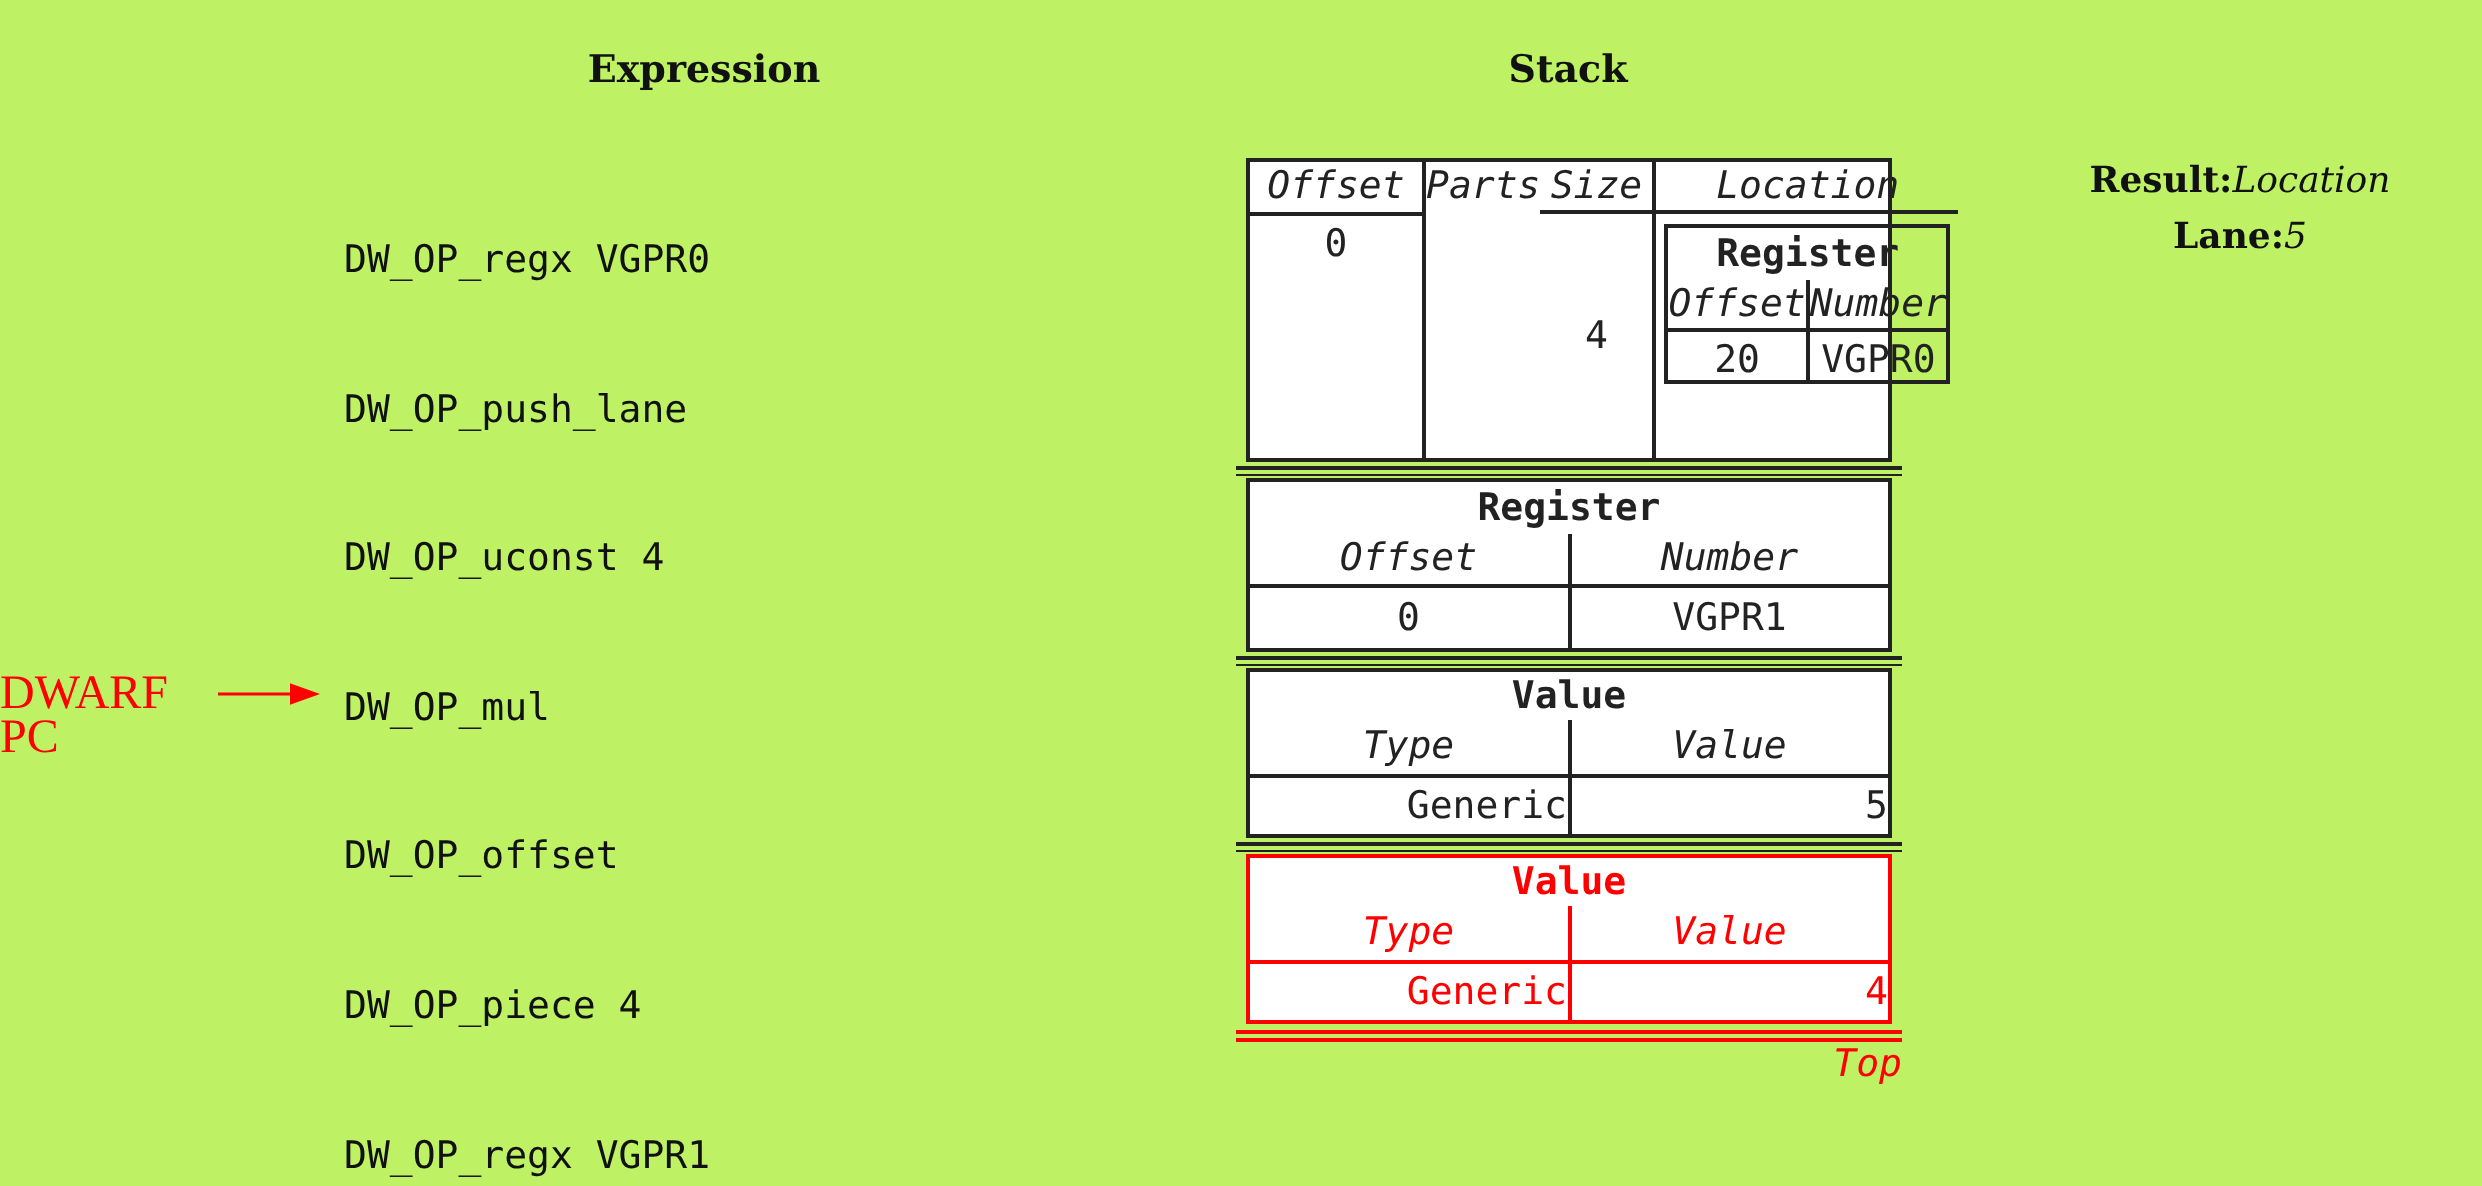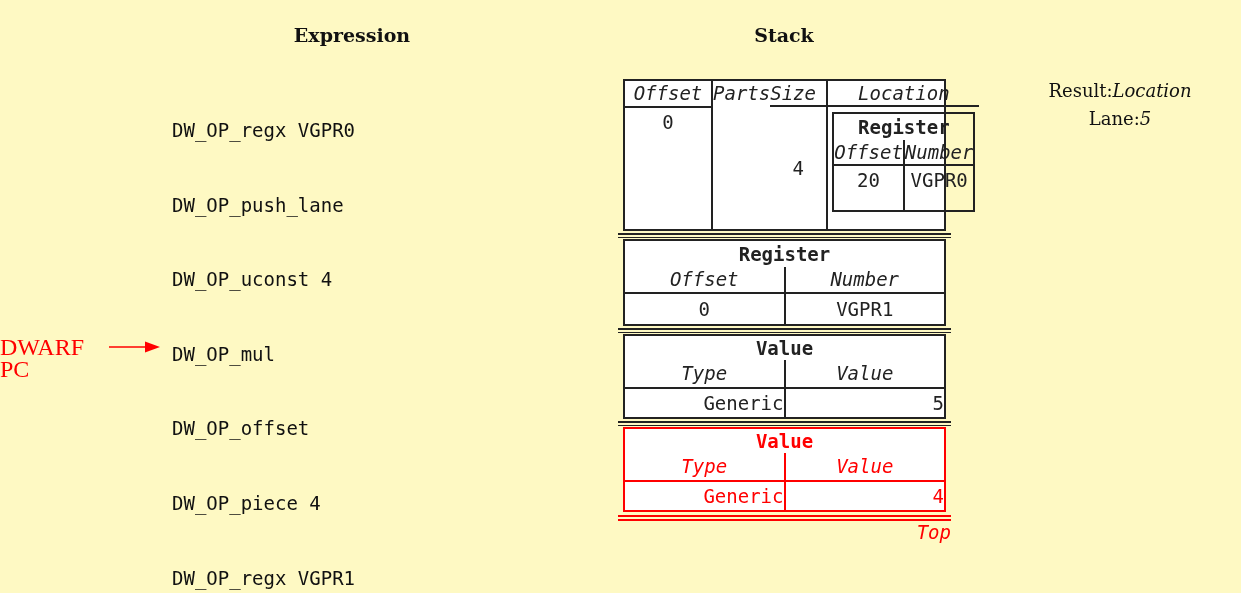--- a/index.html
+++ b/index.html
@@ -1,20 +1,20 @@
 <!DOCTYPE html>
 <html><head>
 <meta charset="utf-8">
 <style>
   html, body { margin: 0; padding: 0; background: #ffffff; }
   .screen {
     position: relative;
     width: 1241px;
     height: 593px;
-    background: #fef9c3;
+    background: #bef264;
     overflow: hidden;
     font-family: "DejaVu Sans Mono", monospace;
     color: #111111;
   }
 
   
   .section-title {
     position: absolute;
     top: 24px;
     width: 240px;
@@ -88,29 +88,29 @@
   
   .t-composite .tbl-title { height: 24px; line-height: 24px; }
   .composite-body { display: flex; height: 148px; }
   .offset-col { width: 86px; border-right: 2px solid; display: flex; flex-direction: column; }
   .offset-hdr { height: 25px; line-height: 25px; border-bottom: 2px solid; text-align: center; font-style: italic; }
   .offset-val { height: 28px; line-height: 28px; text-align: center; }
   .parts-col { flex: 1; display: flex; min-width: 0; }
   .parts-hdr { height: 24px; line-height: 24px; text-align: center; font-style: italic; }
   .parts-body { flex: 1; display: flex; min-height: 0; }
   .size-col { width: 56px; border-right: 2px solid; display: flex; flex-direction: column; }
-  .size-hdr { height: 24px; line-height: 24px; border-bottom: 2px solid; text-align: left; font-style: italic; }
+  .size-hdr { height: 24px; line-height: 24px; border-bottom: 2px solid; text-align: center; font-style: italic; }
   .size-val { flex: 1; display: flex; align-items: center; justify-content: center; }
   .loc-col { flex: 1; display: flex; flex-direction: column; min-width: 0; }
   .loc-hdr { height: 24px; line-height: 24px; border-bottom: 2px solid; text-align: center; font-style: italic; }
   .loc-body { flex: 1; padding: 5px 4px 6px 4px; }
   .nested { border: 2px solid; }
   .nested .tbl-title { height: 26px; line-height: 26px; }
   .nested .hdr-row .cell { height: 24px; line-height: 24px; }
-  .nested .val-row .cell { height: 44px; line-height: 28px; }
+  .nested .val-row .cell { height: 24px; line-height: 28px; }
 
   
   .rule {
     height: 2px;
     border-top: 2px solid #222222;
     border-bottom: 1px solid #222222;
     margin: 2px 0 1px 0;
   }
   .rule.red {
     border-top: 2px solid #ff0000;
@@ -131,21 +131,21 @@
     position: absolute;
     left: 1000px;
     top: 77px;
     width: 240px;
     text-align: center;
     font-family: "DejaVu Serif", serif;
     font-size: 18px;
     line-height: 28px;
     color: #111111;
   }
-  .ctx-label { font-weight: normal; margin-top: 28px; }
+  .ctx-label { font-weight: bold; margin-top: 28px; }
   .ctx-value { font-style: italic; }
 </style>
 </head>
 <body>
 
 <div class="screen">
 
   <div class="section-title title-expression">Expression</div>
   <div class="section-title title-stack">Stack</div>
 

